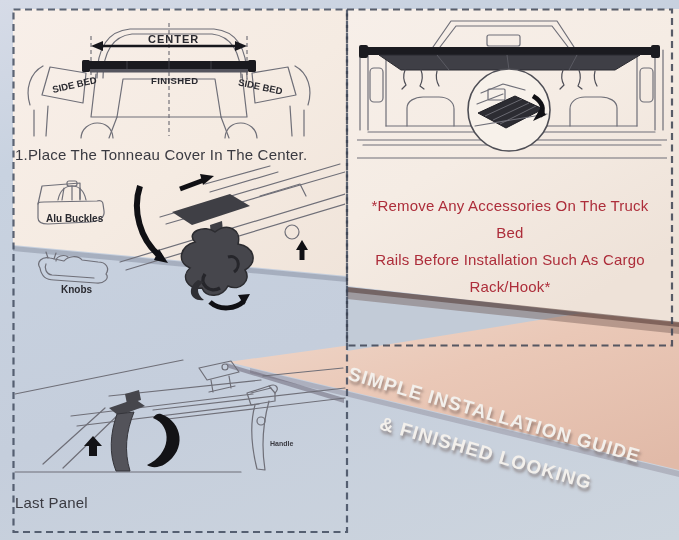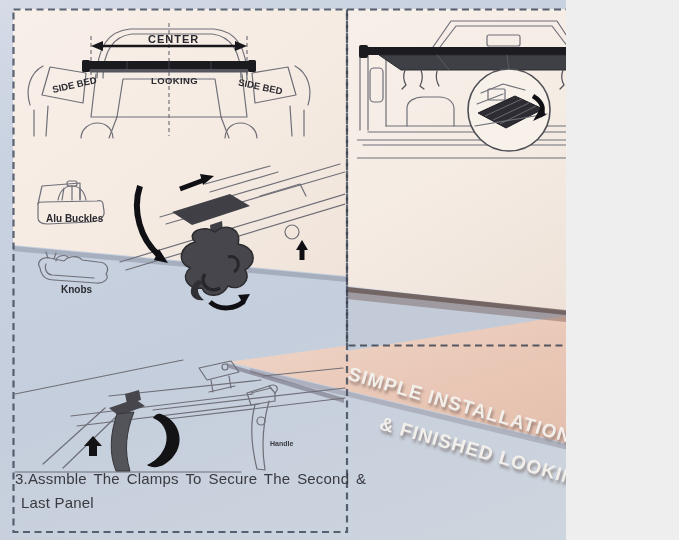--- a/index.html
+++ b/index.html
@@ -1,17 +1,17 @@
 <!DOCTYPE html>
 <html><head>
 <meta charset="utf-8">
 <style>
   html,body{margin:0;padding:0;background:#eee;}
   .canvas{
-    position:relative;width:566px;height:540px;overflow:hidden;
+    position:relative;width:679px;height:540px;overflow:hidden;
     font-family:"Liberation Sans",sans-serif;
     background:linear-gradient(160deg,#d6dbe7 0%,#c8d2e0 22%,#c5cedc 58%,#cdd5de 100%);
   }
   .canvas svg{display:block;}
   .abs{position:absolute;}
   
   #bg{position:absolute;left:0;top:0;}
   
   .step-text{
     position:absolute;color:#3a3a41;font-size:15px;letter-spacing:.2px;
@@ -24,21 +24,21 @@
   .lbl-center{left:148px;top:33px;font-size:11px;letter-spacing:1px;}
   .lbl-bulkhead{left:151px;top:75px;font-size:9.5px;letter-spacing:.4px;}
   .lbl-sidebed-l{left:52px;top:79px;font-size:9.5px;transform:rotate(-13deg);}
   .lbl-sidebed-r{left:238px;top:81px;font-size:9.5px;transform:rotate(12deg);}
   .lbl-buckles{left:46px;top:213px;font-size:10px;}
   .lbl-knobs{left:61px;top:284px;font-size:10px;}
   .lbl-handle{left:270px;top:440px;font-size:7px;color:#3a3a41;}
   .txt-step1{left:15px;top:146px;}
   .txt-step2{left:15px;top:325px;}
   .txt-step3a{left:15px;top:470px;word-spacing:2.5px;}
-  .txt-step3b{left:21px;top:494px;}
+  .txt-step3b{left:15px;top:494px;}
   
   .warning{
     position:absolute;left:357px;top:192px;width:306px;text-align:center;
     color:#ad2d3a;font-size:15px;line-height:27px;font-weight:normal;
     letter-spacing:.2px;
   }
   
   .watermark{
     position:absolute;left:352px;top:362px;
     transform:rotate(16deg);transform-origin:0 0;
@@ -135,23 +135,24 @@
     <path class="art" d="M26,50 C13,57 8,73 13,89"></path>
     <path class="art" d="M17,94 V120 M31,90 L29,120"></path>
     <path class="art" d="M278,50 C291,57 296,73 291,89"></path>
     <path class="art" d="M287,94 V120 M273,90 L275,120"></path>
 
     <path class="art" d="M64,122 C65,103 95,101 96,122"></path>
     <path class="art" d="M208,122 C209,101 239,103 240,122"></path>
     <path class="art" d="M100,101 L92,122 M204,101 L212,122"></path>
   </svg>
   <span class="dlabel lbl-center">CENTER</span>
-  <span class="dlabel lbl-bulkhead">LOOKING</span>
+  <span class="dlabel lbl-bulkhead">FINISHED</span>
   <span class="dlabel lbl-sidebed-l">SIDE BED</span>
   <span class="dlabel lbl-sidebed-r">SIDE BED</span>
+  <div class="step-text txt-step1">1.Place The Tonneau Cover In The Center.</div>
 
   <svg class="abs" style="left:28px;top:178px" width="85" height="48" viewBox="0 0 85 48">
     <path class="art" d="M10,26 L10,40 C10,44 14,46 20,46 L62,44 C72,43 77,39 76,33 L75,26 C75,23 72,22 69,23 L16,24 C12,24 10,24 10,26 Z"></path>
     <path class="art" d="M10,26 L14,8 L52,5 L52,21"></path>
     <path class="art" d="M30,22 C32,12 38,8 44,8 C50,8 56,12 58,22"></path>
     <path class="art" d="M36,10 L34,22 M44,8 V22 M52,10 V22"></path>
     <rect class="art" x="39" y="3" width="10" height="5" rx="2"></rect>
   </svg>
   <span class="dlabel lbl-buckles">Alu Buckles</span>
 
@@ -214,21 +215,20 @@
   </svg>
 
   <svg class="abs" style="left:240px;top:381px" width="50" height="92" viewBox="0 0 50 92">
     <path class="art" d="M7,12 L29,5 L35,12 L35,20 L11,24 Z"></path>
     <path class="art" d="M11,12 L31,7"></path>
     <path class="art" d="M29,5 C36,2 40,7 35,12"></path>
     <path class="art" d="M15,24 C10,42 11,64 17,88 L25,89 C21,64 23,42 29,20"></path>
     <circle class="art" cx="21" cy="40" r="4"></circle>
   </svg>
   <span class="dlabel lbl-handle">Handle</span>
-  <div class="step-text txt-step3a">3.Assmble The Clamps To Secure The Second &amp;</div>
   <div class="step-text txt-step3b">Last Panel</div>
 
   <svg class="abs" style="left:357px;top:14px" width="310" height="148" viewBox="0 0 310 148">
 
     <path class="art" d="M76,33 L94,7 L200,7 L217,33"></path>
     <path class="art" d="M83,33 L99,12 L195,12 L211,33"></path>
     <rect class="art" x="130" y="21" width="33" height="11" rx="2"></rect>
 
     <path class="art" d="M3,36 L3,116 M11,33 L11,116 M29,40 L29,112"></path>
     <rect class="art" x="13" y="54" width="13" height="34" rx="4"></rect>
@@ -263,19 +263,24 @@
       <rect class="art" x="131" y="75" width="17" height="11" rx="1"></rect>
       <path class="art" d="M120,90 L146,80"></path>
       <polygon points="121,99 158,82 186,95 149,114" fill="#2c2c32" stroke="#1e1e24"></polygon>
       <path d="M128,102 L165,85 M136,106 L172,89 M143,110 L179,92" stroke="#6a6a72" stroke-width="1"></path>
       <path class="art" d="M118,112 L190,100"></path>
       <path d="M176,82 C186,88 188,96 183,102" stroke="#101014" stroke-width="4.5" fill="none"></path>
       <polygon points="176,107 189,101 184,93" fill="#101014"></polygon>
     </g>
   </svg>
 
+  <div class="warning">
+    <div>*Remove Any Accessories On The Truck Bed</div>
+    <div>Rails Before Installation Such As Cargo</div>
+    <div>Rack/Hook*</div>
+  </div>
 
   <div class="watermark">
     <div class="wm-line1">SIMPLE INSTALLATION GUIDE</div>
     <div class="wm-line2">&amp; FINISHED LOOKING</div>
   </div>
 
 </div>
 
 </body></html>

